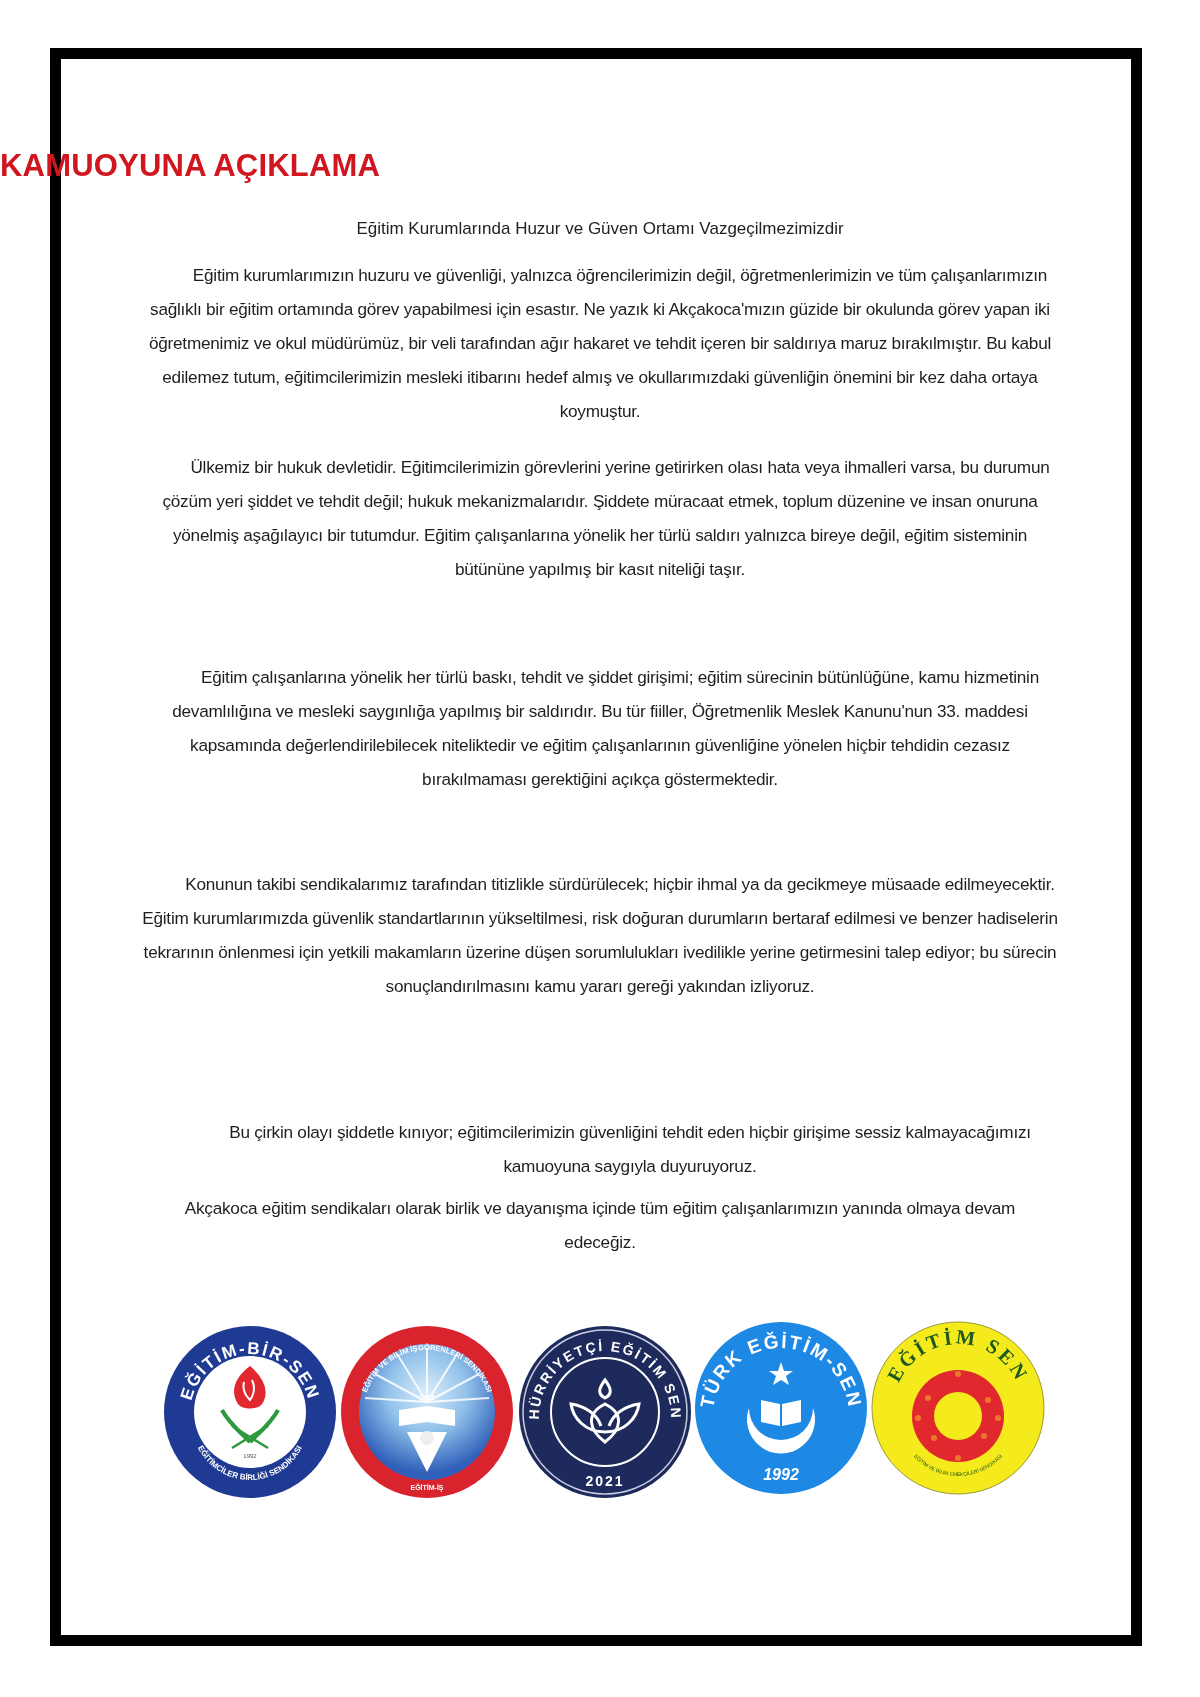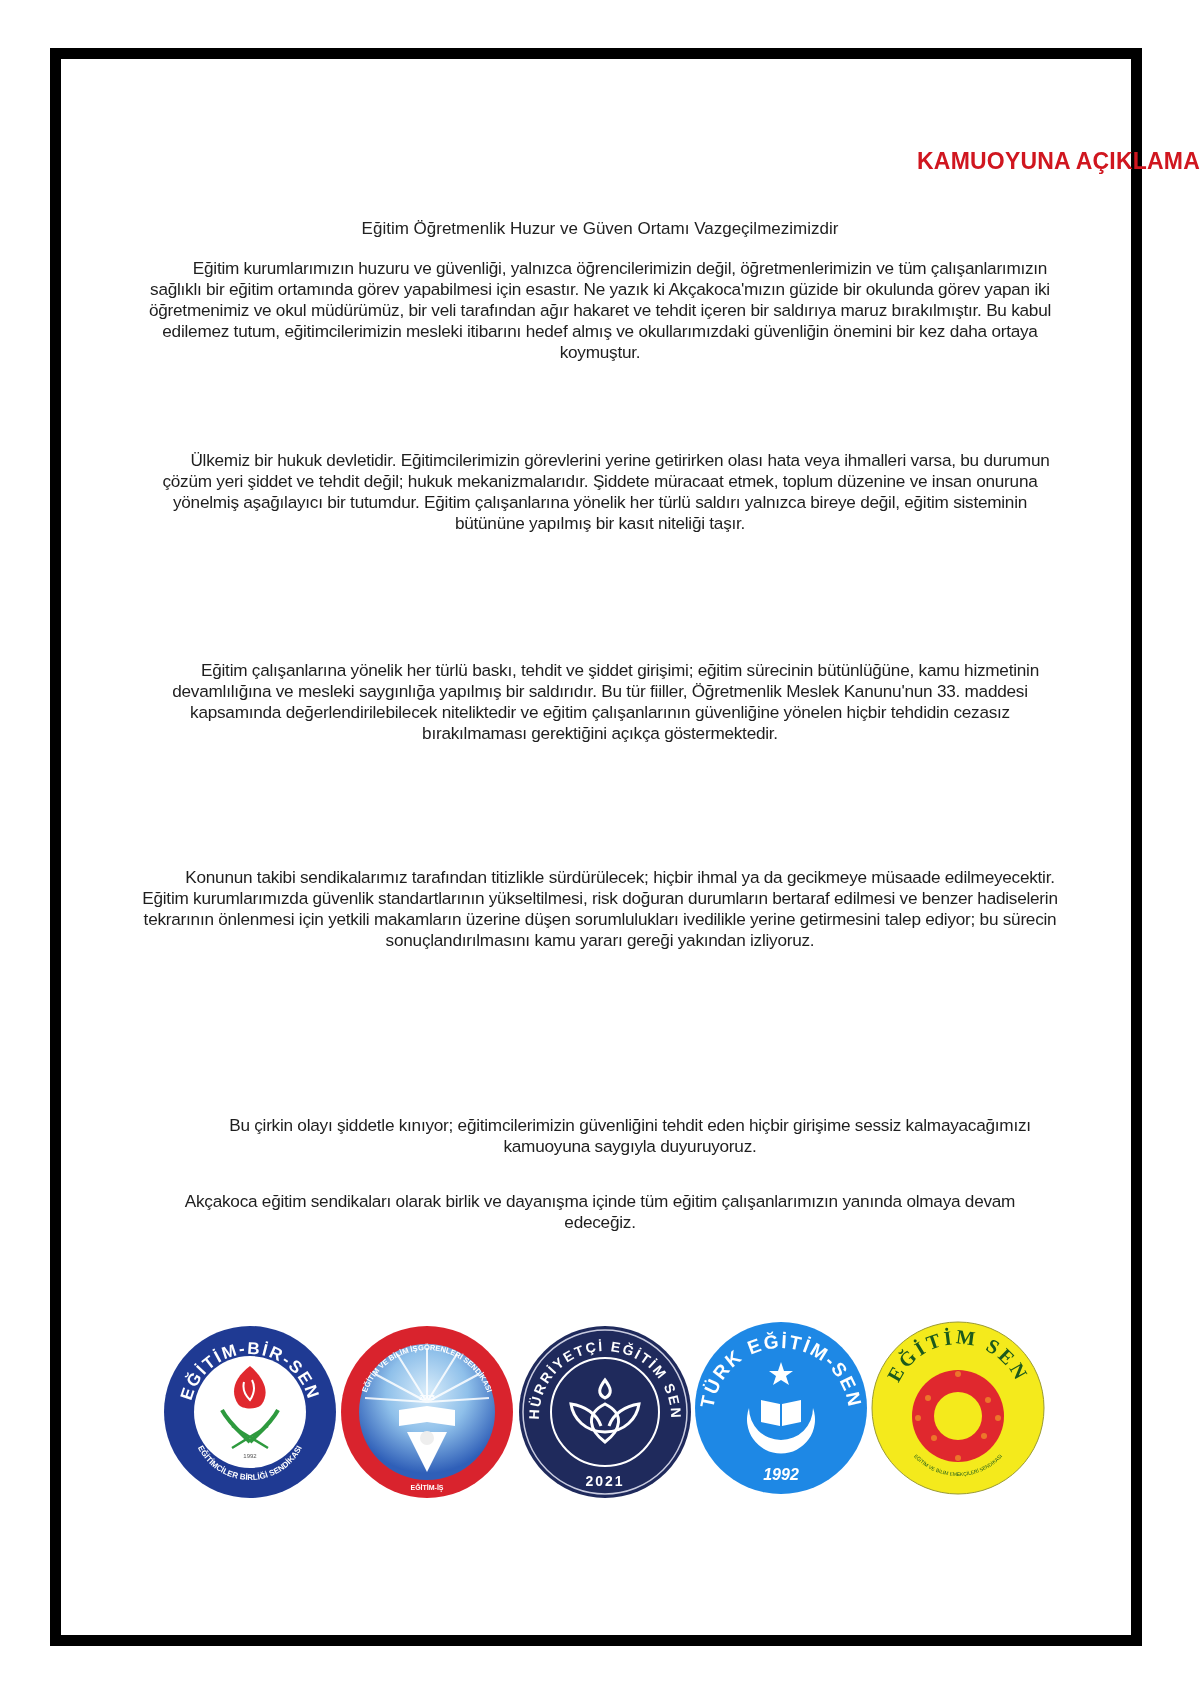--- a/index.html
+++ b/index.html
@@ -2,46 +2,46 @@
 <html><head>
 <meta charset="utf-8">
 <style>
   html, body { margin: 0; padding: 0; background: #ffffff; }
   body { width: 1200px; height: 1697px; position: relative; overflow: hidden; font-family: "Liberation Sans", sans-serif; }
   .frame {
     position: absolute; left: 50px; top: 48px; width: 1092px; height: 1598px;
     border: 11px solid #000; box-sizing: border-box; background: #fff;
   }
   .title {
-    position: absolute; left: 0; right: 0; top: 148px; text-align: right;
-    color: #d0161f; font-weight: bold; font-size: 23px; letter-spacing: 0.2px;
+    position: absolute; left: 0; right: 0; top: 148px; text-align: left;
+    color: #d0161f; font-weight: bold; font-size: 31px; letter-spacing: 0.2px;
     font-family: "Liberation Sans", sans-serif;
   }
   .subtitle {
     position: absolute; left: 0; right: 0; top: 219px; text-align: center;
     color: #222; font-size: 17px;
   }
   .para {
     position: absolute; left: 140px; width: 920px; text-align: center;
-    color: #1e1e1e; font-size: 17.2px; line-height: 21px;
+    color: #1e1e1e; font-size: 17.2px; line-height: 34px;
     font-family: "Liberation Sans Narrow", "Liberation Sans", sans-serif;
     letter-spacing: -0.25px;
   }
   .para .indent { display: inline-block; width: 40px; }
   .logos { position: absolute; top: 1322px; left: 160px; width: 890px; height: 180px; }
   .logo { position: absolute; top: 0; width: 180px; height: 180px; }
   .logo svg { width: 100%; height: 100%; display: block; }
 </style>
 </head>
 <body>
 
 <div class="frame"></div>
 
 <div class="title">KAMUOYUNA AÇIKLAMA</div>
-<div class="subtitle">Eğitim Öğretmenlik Huzur ve Güven Ortamı Vazgeçilmezimizdir</div>
+<div class="subtitle">Eğitim Kurumlarında Huzur ve Güven Ortamı Vazgeçilmezimizdir</div>
 
 <div class="para" style="top:258px;"><span class="indent"></span><span>Eğitim kurumlarımızın huzuru ve güvenliği, yalnızca öğrencilerimizin değil, öğretmenlerimizin ve tüm çalışanlarımızın sağlıklı bir eğitim ortamında görev yapabilmesi için esastır. Ne yazık ki Akçakoca'mızın güzide bir okulunda görev yapan iki öğretmenimiz ve okul müdürümüz, bir veli tarafından ağır hakaret ve tehdit içeren bir saldırıya maruz bırakılmıştır. Bu kabul edilemez tutum, eğitimcilerimizin mesleki itibarını hedef almış ve okullarımızdaki güvenliğin önemini bir kez daha ortaya koymuştur.</span></div>
 <div class="para" style="top:450px;"><span class="indent"></span><span>Ülkemiz bir hukuk devletidir. Eğitimcilerimizin görevlerini yerine getirirken olası hata veya ihmalleri varsa, bu durumun çözüm yeri şiddet ve tehdit değil; hukuk mekanizmalarıdır. Şiddete müracaat etmek, toplum düzenine ve insan onuruna yönelmiş aşağılayıcı bir tutumdur. Eğitim çalışanlarına yönelik her türlü saldırı yalnızca bireye değil, eğitim sisteminin bütününe yapılmış bir kasıt niteliği taşır.</span></div>
 <div class="para" style="top:660px;"><span class="indent"></span><span>Eğitim çalışanlarına yönelik her türlü baskı, tehdit ve şiddet girişimi; eğitim sürecinin bütünlüğüne, kamu hizmetinin devamlılığına ve mesleki saygınlığa yapılmış bir saldırıdır. Bu tür fiiller, Öğretmenlik Meslek Kanunu'nun 33. maddesi kapsamında değerlendirilebilecek niteliktedir ve eğitim çalışanlarının güvenliğine yönelen hiçbir tehdidin cezasız bırakılmaması gerektiğini açıkça göstermektedir.</span></div>
 <div class="para" style="top:867px;"><span class="indent"></span><span>Konunun takibi sendikalarımız tarafından titizlikle sürdürülecek; hiçbir ihmal ya da gecikmeye müsaade edilmeyecektir. Eğitim kurumlarımızda güvenlik standartlarının yükseltilmesi, risk doğuran durumların bertaraf edilmesi ve benzer hadiselerin tekrarının önlenmesi için yetkili makamların üzerine düşen sorumlulukları ivedilikle yerine getirmesini talep ediyor; bu sürecin sonuçlandırılmasını kamu yararı gereği yakından izliyoruz.</span></div>
 <div class="para" style="top:1115px; left:200px; width:860px;"><span>Bu çirkin olayı şiddetle kınıyor; eğitimcilerimizin güvenliğini tehdit eden hiçbir girişime sessiz kalmayacağımızı kamuoyuna saygıyla duyuruyoruz.</span></div>
 <div class="para" style="top:1191px; left:160px; width:880px;"><span>Akçakoca eğitim sendikaları olarak birlik ve dayanışma içinde tüm eğitim çalışanlarımızın yanında olmaya devam edeceğiz.</span></div>
 
 <div class="logos">
 

